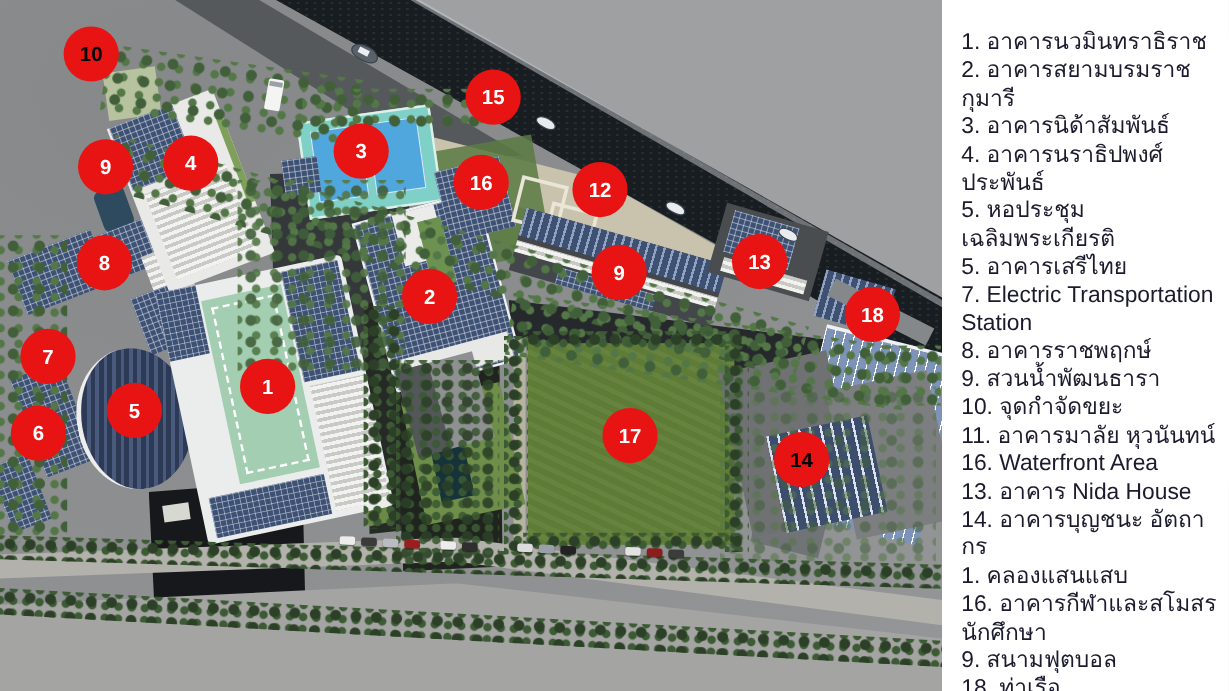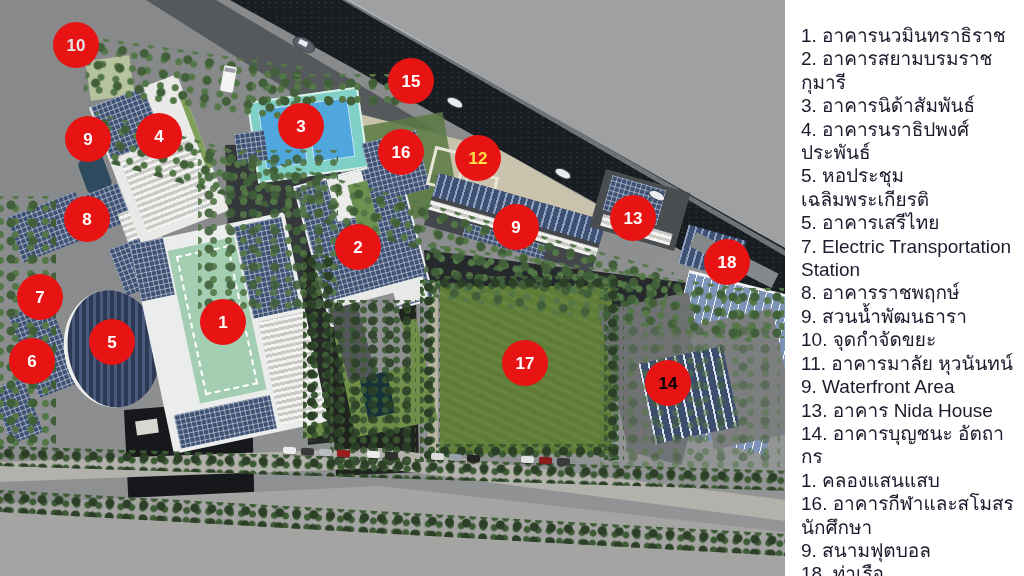--- a/index.html
+++ b/index.html
@@ -218,27 +218,27 @@
         </div>
         <div class="marker" style="left: 17px; top: 274px; background: rgb(232, 20, 20); color: rgb(255, 255, 255);">
           <span>7</span>
         </div>
         <div class="marker" style="left: 64px; top: 196px; background: rgb(232, 20, 20); color: rgb(255, 255, 255);">
           <span>8</span>
         </div>
         <div class="marker" style="left: 65px; top: 116px; background: rgb(232, 20, 20); color: rgb(255, 255, 255);">
           <span>9</span>
         </div>
-        <div class="marker" style="left: 53px; top: 22px; background: rgb(232, 20, 20); color: #e5e5e5;">
+        <div class="marker" style="left: 53px; top: 22px; background: rgb(232, 20, 20); color: #000000;">
           <span>10</span>
         </div>
         <div class="marker" style="left: 493px; top: 204px; background: rgb(232, 20, 20); color: rgb(255, 255, 255);">
           <span>9</span>
         </div>
-        <div class="marker" style="left: 455px; top: 135px; background: rgb(232, 20, 20); color: #fde047;">
+        <div class="marker" style="left: 477px; top: 135px; background: rgb(232, 20, 20); color: #ffffff;">
           <span>12</span>
         </div>
         <div class="marker" style="left: 610px; top: 195px; background: rgb(232, 20, 20); color: rgb(255, 255, 255);">
           <span>13</span>
         </div>
         <div class="marker" style="left: 645px; top: 360px; background: rgb(232, 20, 20); color: #000000;">
           <span>14</span>
         </div>
         <div class="marker" style="left: 388px; top: 58px; background: rgb(232, 20, 20); color: rgb(255, 255, 255);">
           <span>15</span>
@@ -261,21 +261,21 @@
         <div class="legend-item"><span>2. อาคารสยามบรมราชกุมารี</span></div>
         <div class="legend-item"><span>3. อาคารนิด้าสัมพันธ์</span></div>
         <div class="legend-item"><span>4. อาคารนราธิปพงศ์ประพันธ์</span></div>
         <div class="legend-item"><span>5. หอประชุมเฉลิมพระเกียรติ</span></div>
         <div class="legend-item"><span>5. อาคารเสรีไทย</span></div>
         <div class="legend-item"><span>7. Electric Transportation Station</span></div>
         <div class="legend-item"><span>8. อาคารราชพฤกษ์</span></div>
         <div class="legend-item"><span>9. สวนน้ำพัฒนธารา</span></div>
         <div class="legend-item"><span>10. จุดกำจัดขยะ</span></div>
         <div class="legend-item"><span>11. อาคารมาลัย หุวนันทน์</span></div>
-        <div class="legend-item"><span>9. Waterfront Area</span></div>
+        <div class="legend-item"><span>16. Waterfront Area</span></div>
         <div class="legend-item"><span>13. อาคาร Nida House</span></div>
         <div class="legend-item"><span>14. อาคารบุญชนะ อัตถากร</span></div>
         <div class="legend-item"><span>1. คลองแสนแสบ</span></div>
         <div class="legend-item"><span>16. อาคารกีฬาและสโมสรนักศึกษา</span></div>
         <div class="legend-item"><span>9. สนามฟุตบอล</span></div>
         <div class="legend-item"><span>18. ท่าเรือ</span></div>
       </div>
   </div>
 </div>
 

